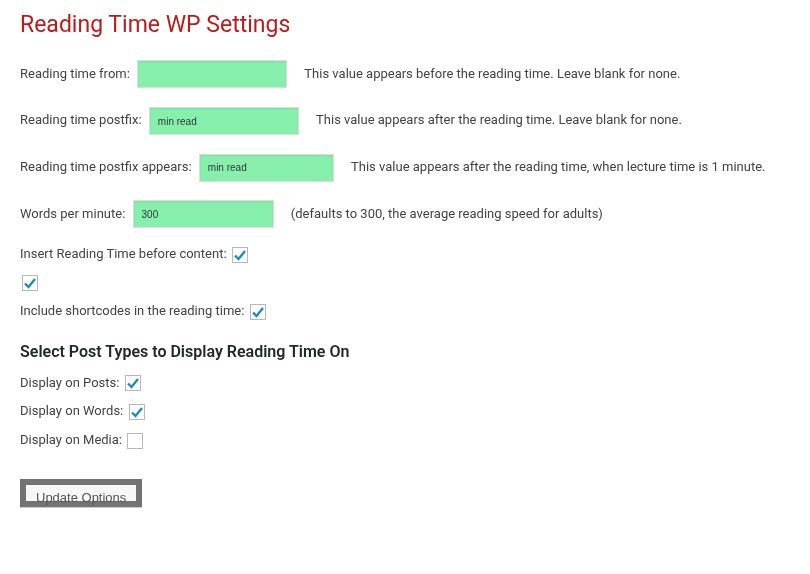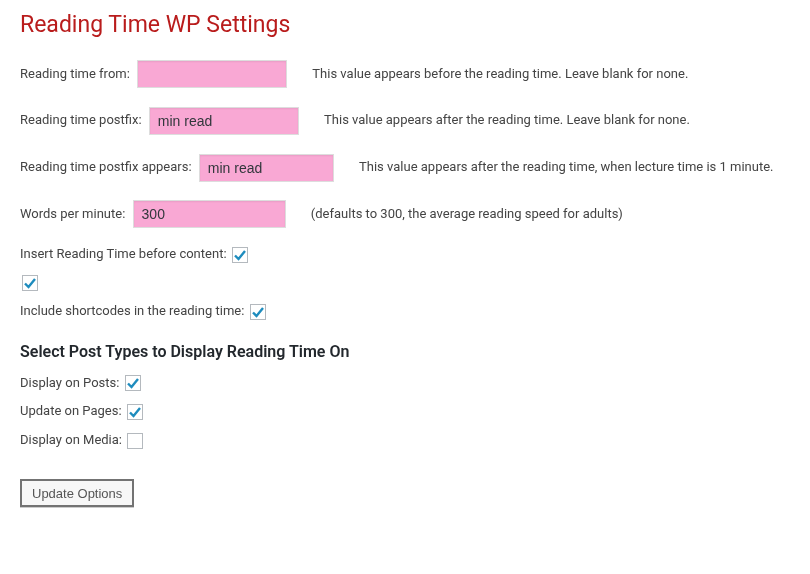--- a/index.html
+++ b/index.html
@@ -39,27 +39,27 @@
       font-size: 13px;
       color: #444;
       line-height: 28px;
     }
     .field-row label {
       margin-right: 4px;
     }
     input[type="text"] {
       height: 28px;
       padding: 3px 8px;
-      font-size: 14px;
+      font-size: 10px;
       border: 1px solid #ddd;
-      background: #f9a8d4;
+      background: #86efac;
       color: #32373c;
       box-shadow: inset 0 1px 2px rgba(0,0,0,0.07);
       vertical-align: middle;
-      margin: 0 20px 0 0;
+      margin: 0 12px 0 0;
     }
     .desc {
       color: #444;
       margin-left: 2px;
     }
     .check-row {
       margin-bottom: 12px;
       font-size: 13px;
       color: #444;
     }
@@ -85,21 +85,21 @@
       width: 16px;
       height: 16px;
     }
     .button {
       display: inline-block;
       font-size: 13px;
       line-height: 26px;
       height: 28px;
       padding: 0 10px;
       background: #f7f7f7;
-      border: 2px solid #737373;
+      border: 6px solid #737373;
       color: #555;
       cursor: pointer;
       box-shadow: 0 1px 0 #ccc;
       vertical-align: top;
       margin-top: 18px;
     }
   </style>
 </head>
 <body>
 
@@ -120,21 +120,21 @@
   </div>
 
   <div class="field-row">
     <label>Reading time postfix appears:</label>
     <input type="text" style="width: 135px;" value="min read">
     <span class="desc">This value appears after the reading time, when lecture time is 1 minute.</span>
   </div>
 
   <div class="field-row">
     <label>Words per minute:</label>
-    <input type="text" style="width: 153px;" value="300">
+    <input type="text" style="width: 141px;" value="300">
     <span class="desc">(defaults to 300, the average reading speed for adults)</span>
   </div>
 
   <div class="check-row">
     <span>Insert Reading Time before content:</span>
     <span class="check checked">
       <svg viewBox="0 0 16 16">
           <path d="M3 8.5 L6.5 12 L13 4" stroke="#1e8cbe" stroke-width="2.4" fill="none"></path>
         </svg>
     </span>
@@ -163,21 +163,21 @@
   <div class="check-row">
     <span>Display on Posts:</span>
     <span class="check checked">
       <svg viewBox="0 0 16 16">
           <path d="M3 8.5 L6.5 12 L13 4" stroke="#1e8cbe" stroke-width="2.4" fill="none"></path>
         </svg>
     </span>
   </div>
 
   <div class="check-row">
-    <span>Update on Pages:</span>
+    <span>Display on Words:</span>
     <span class="check checked">
       <svg viewBox="0 0 16 16">
           <path d="M3 8.5 L6.5 12 L13 4" stroke="#1e8cbe" stroke-width="2.4" fill="none"></path>
         </svg>
     </span>
   </div>
 
   <div class="check-row">
     <span>Display on Media:</span>
     <span class="check">

